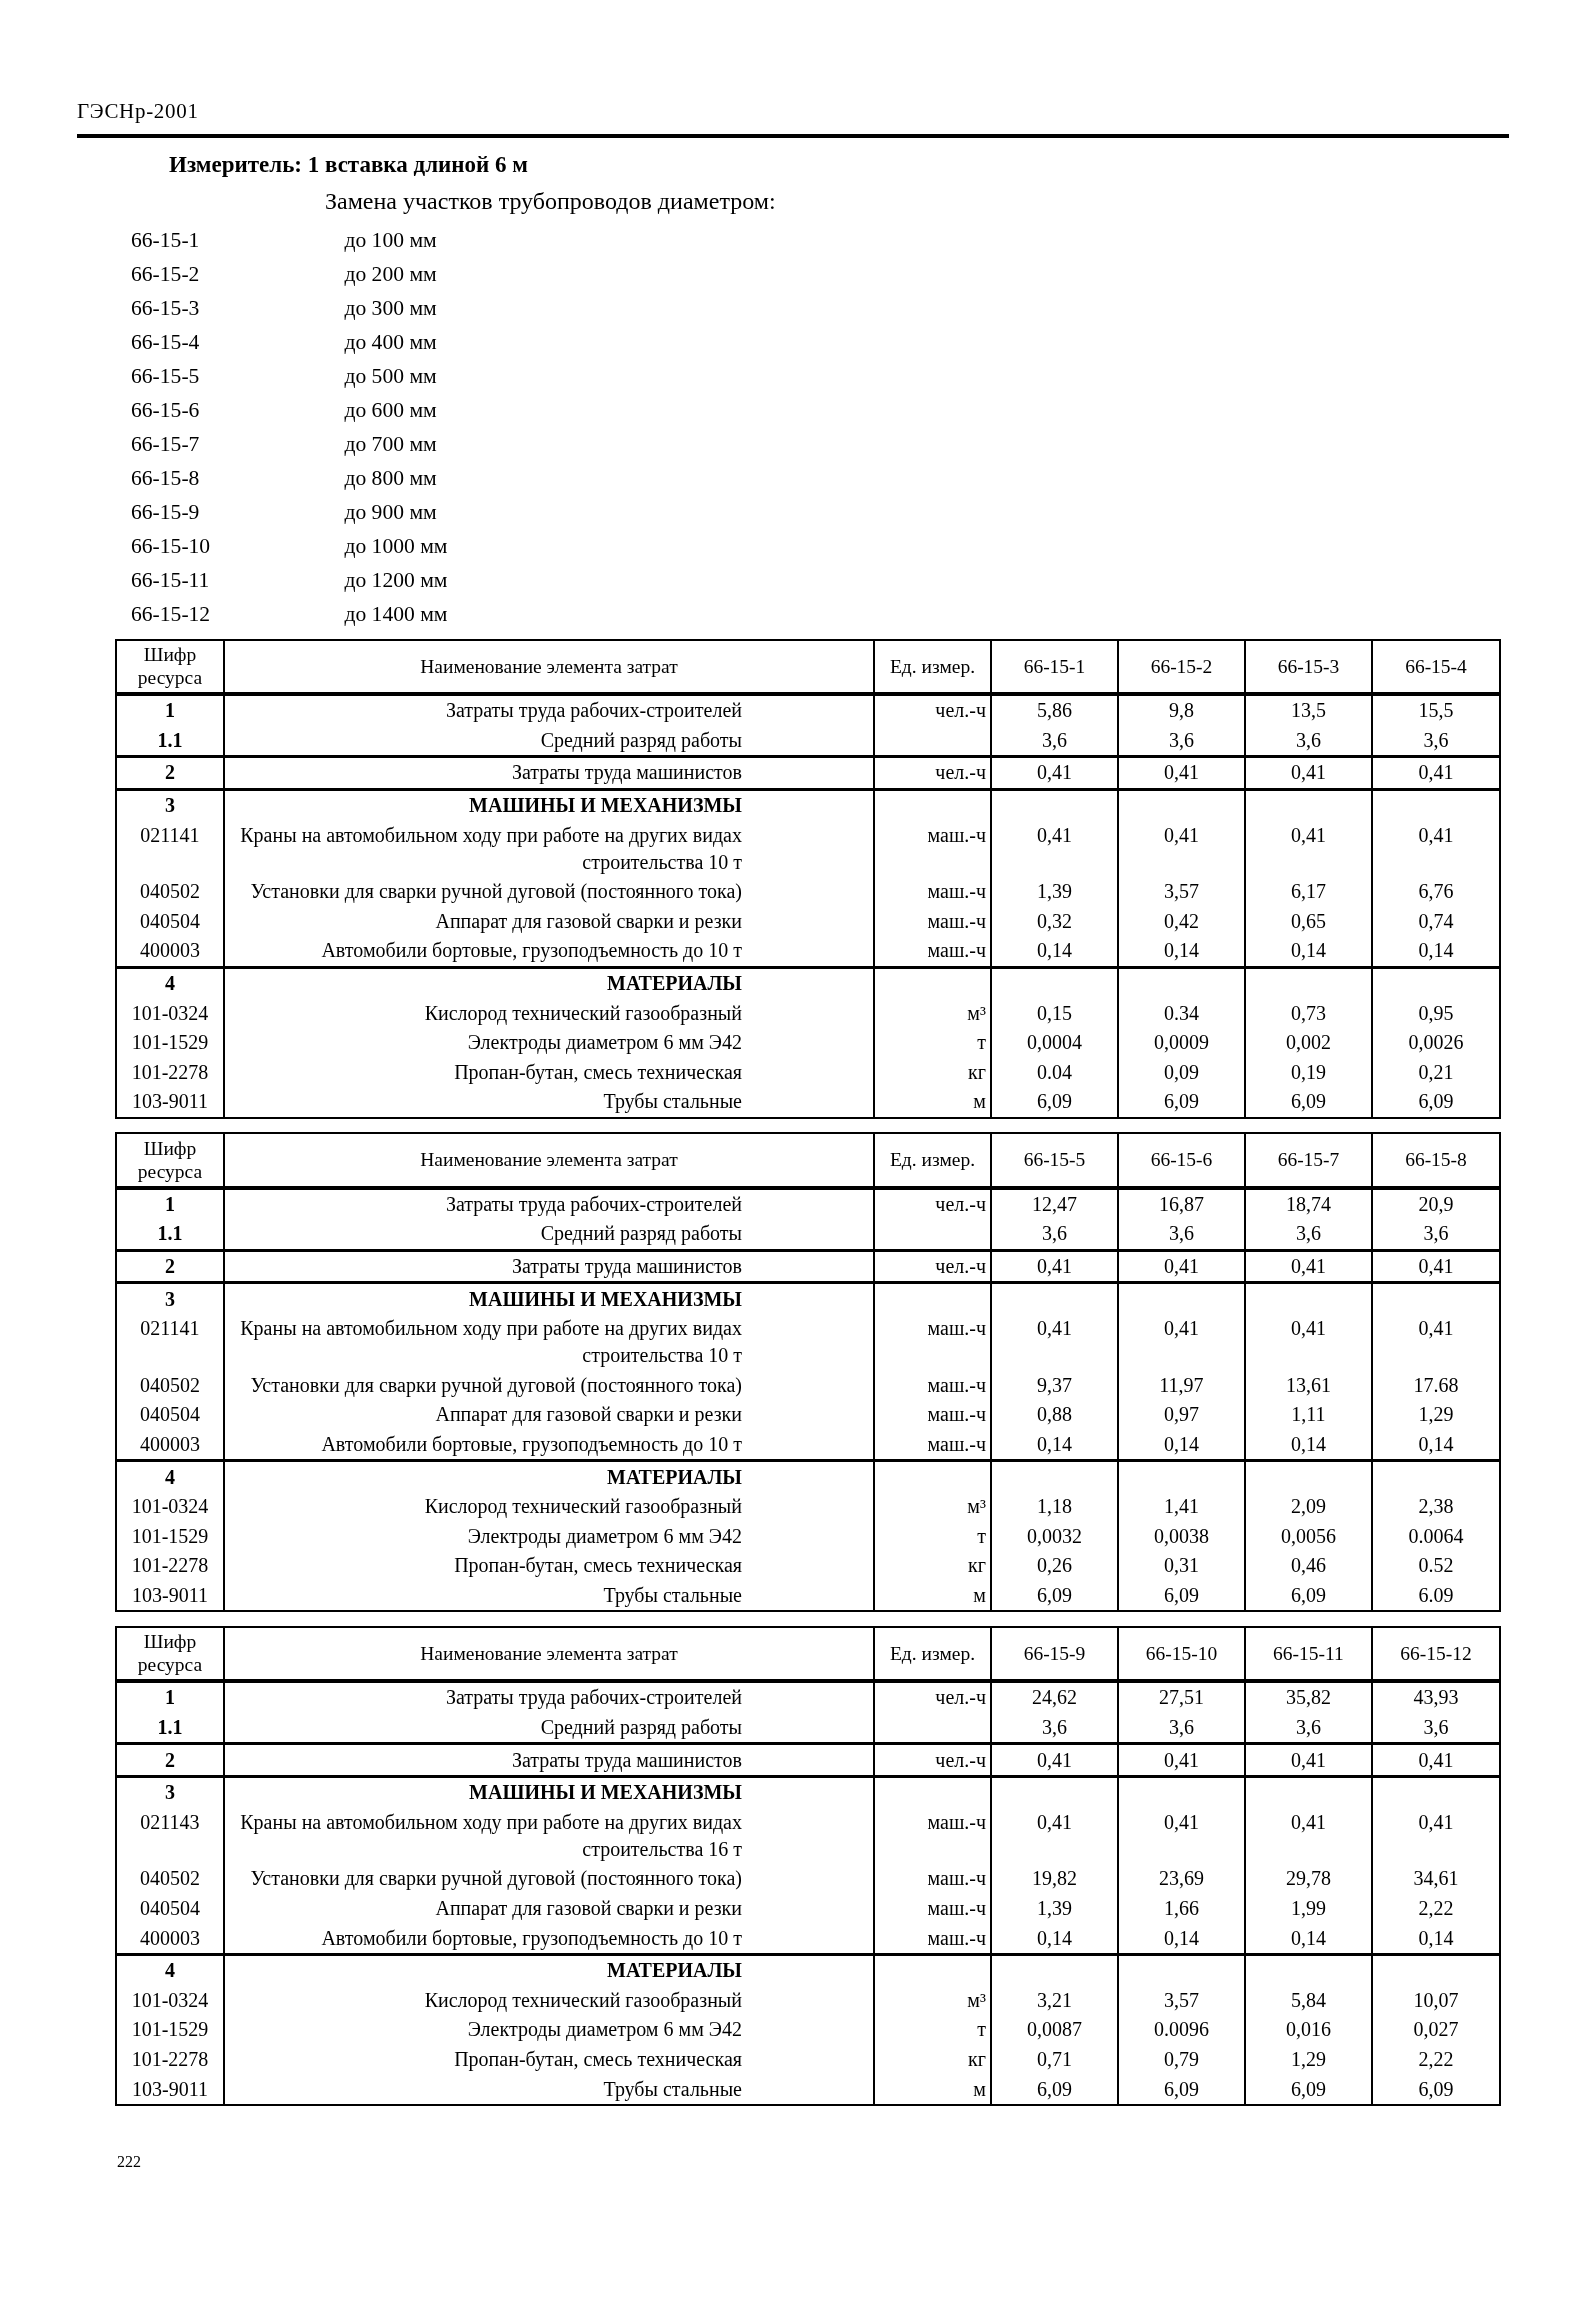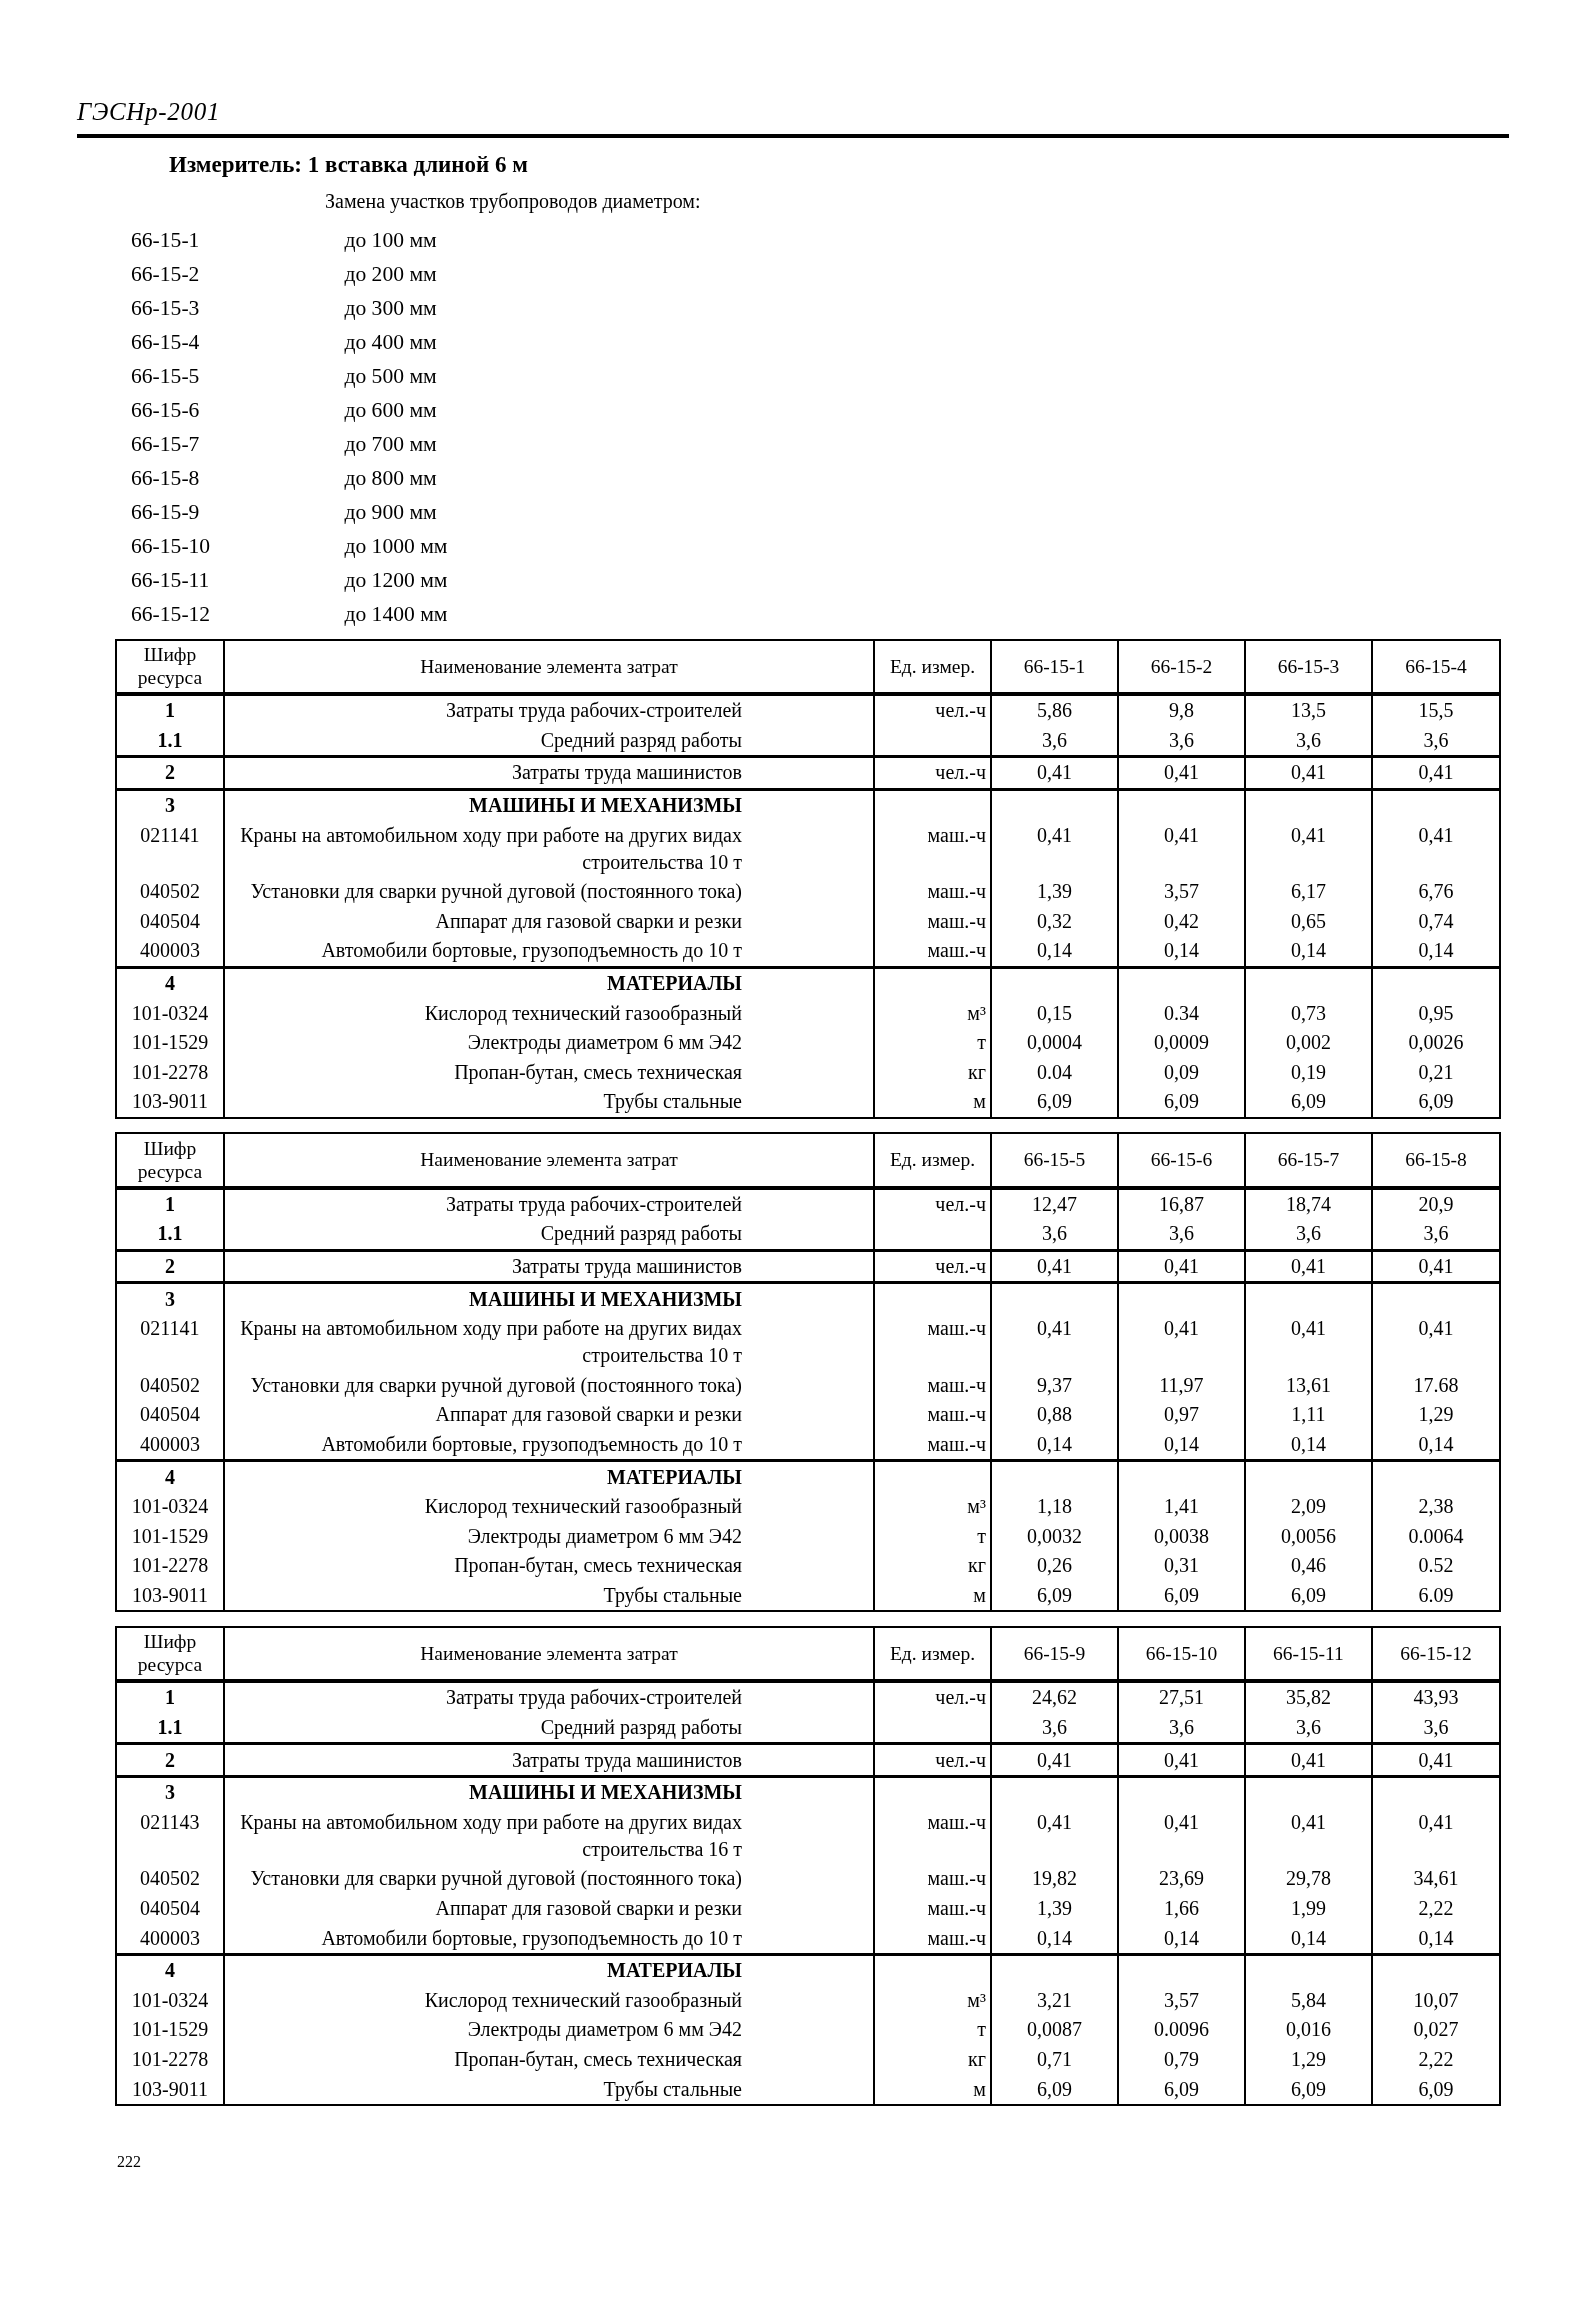--- a/index.html
+++ b/index.html
@@ -8,40 +8,39 @@
     width: 1592px;
     height: 2307px;
     box-sizing: border-box;
     background: #ffffff;
     color: #000000;
     font-family: "Liberation Serif", "DejaVu Serif", serif;
     padding: 100px 81px 0 77px;
     overflow: hidden;
   }
   .doc-code {
-    font-size: 25px;
+    font-size: 21px;
     line-height: 23px;
     letter-spacing: 0.7px;
-    font-style: italic;
   }
   .header-rule {
     margin-top: 10.8px;
     width: 1432px;
     height: 4.7px;
     background: #000000;
   }
   .measurer {
     margin: 12px 0 0 92px;
     font-size: 23px;
     font-weight: bold;
     line-height: 30px;
   }
   .subtitle {
     margin: 5.4px 0 0 248px;
-    font-size: 20px;
+    font-size: 24px;
     line-height: 30px;
   }
   .variants {
     margin: 6.7px 0 0 54px;
     font-size: 21.6px;
     line-height: 34px;
   }
   .vrow { white-space: nowrap; }
   .vcode { display: inline-block; width: 208px; }
   #tables { margin-top: 6px; }

